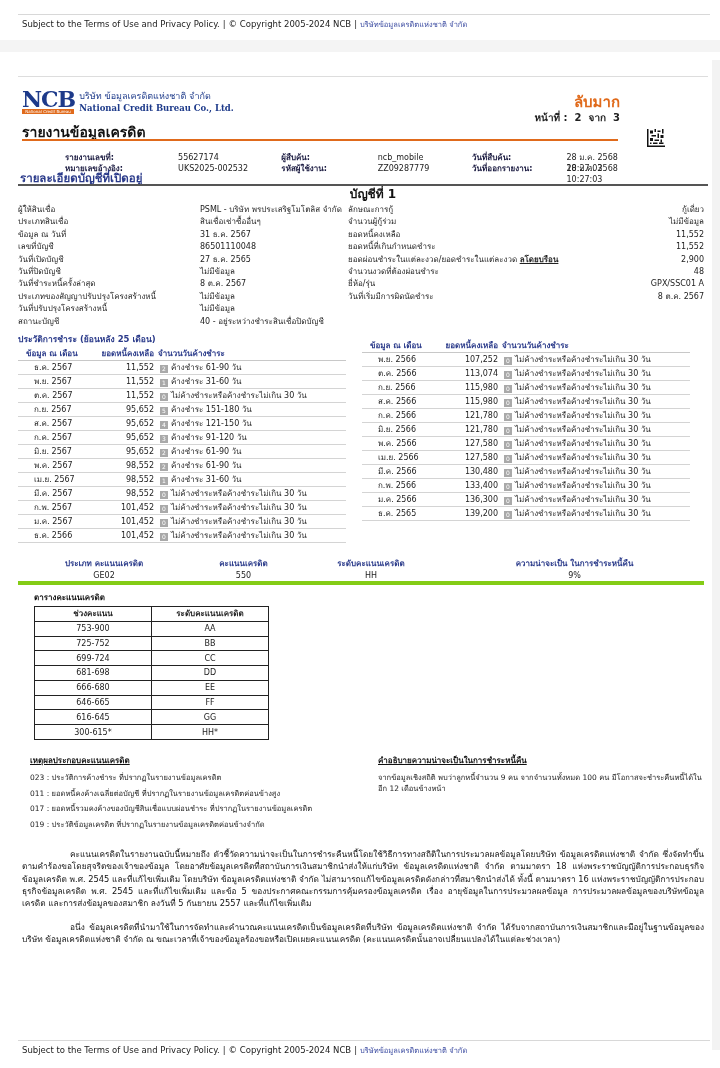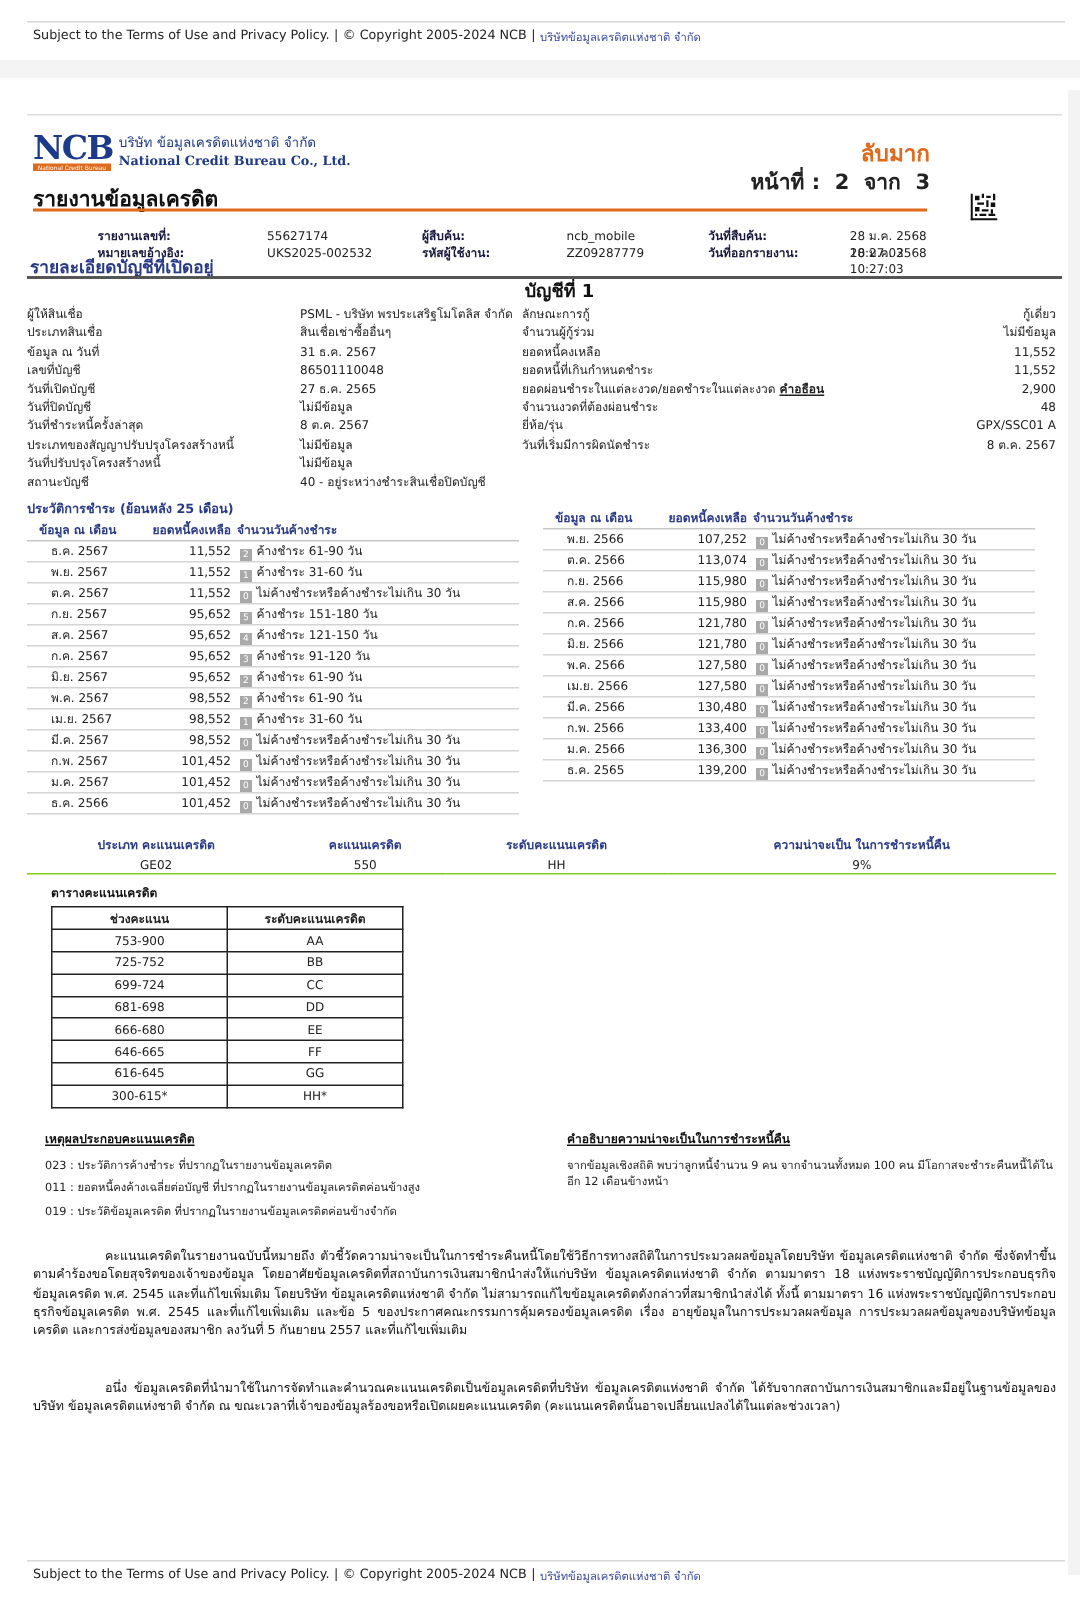--- a/index.html
+++ b/index.html
@@ -20,21 +20,21 @@
   .header { position: relative; height: 100px; border-top: 1px solid #ddd; }
   .logo { position: absolute; left: 4px; top: 12px; display: flex; align-items: flex-start; }
   .logo-mark { display: flex; flex-direction: column; }
   .logo-ncb { font-family: "DejaVu Serif", serif; font-weight: bold; font-size: 22px; color: #1d3a8a; line-height: 20px; letter-spacing: -1px; }
   .logo-strip { background: #e06a1b; color: #fff; font-size: 4px; height: 5px; width: 52px; line-height: 5px; text-align: center; }
   .logo-text { margin-left: 4px; margin-top: 1px; }
   .logo-th { color: #1d3a8a; font-size: 9px; line-height: 12px; }
   .logo-en { color: #1d3a8a; font-family: "DejaVu Serif", serif; font-weight: bold; font-size: 8.5px; line-height: 12px; }
 
   .secret { position: absolute; right: 88px; top: 13px; color: #e06a1b; font-size: 15px; font-weight: bold; }
-  .pageno { position: absolute; right: 88px; top: 33px; font-size: 14px; font-weight: bold; color: #222; }
+  .pageno { position: absolute; right: 88px; top: 33px; font-size: 10px; font-weight: bold; color: #222; }
   .qr { position: absolute; right: 43px; top: 52px; width: 18px; height: 18px; }
 
   .report-title { position: absolute; left: 4px; top: 44px; font-size: 14px; font-weight: bold; color: #111; }
   .orange-line { position: absolute; left: 4px; top: 62px; width: 596px; height: 2px; background: #e06a1b; }
 
   .meta { position: absolute; left: 12px; top: 75px; width: 590px; font-size: 8px; margin-left: 35px; }
   .meta-row { display: flex; height: 11px; line-height: 11px; }
   .meta-row .k { font-weight: bold; color: #1a1a40; }
   .meta-row .c1 { width: 115px; }
   .meta-row .c2 { width: 105px; }
@@ -68,36 +68,36 @@
   .ph-table td.m { padding-left: 16px; width: 70px; }
   .ph-table td.b { text-align: right; width: 68px; }
   .ph-table td.s { padding-left: 4px; width: 190px; }
   .badge { display: inline-block; width: 8px; height: 8px; background: #a9a9a9; color: #fff; font-size: 6px; line-height: 8px; text-align: center; vertical-align: -1px; margin-right: 3px; }
   .left-ph { width: 342px; }
   .right-ph { width: 348px; margin-left: 4px; }
 
   
   .score-table { width: 686px; margin-top: 14px; border-collapse: collapse; }
   .score-table th { color: #2a3a8a; font-weight: bold; font-size: 8px; text-align: center; height: 12px; }
-  .score-table td { text-align: center; height: 13px; border-bottom: 1px solid #84cc16; font-size: 8px; }
+  .score-table td { text-align: center; height: 13px; border-bottom: 4px solid #84cc16; font-size: 8px; }
 
   .grade-title { font-weight: bold; font-size: 8px; margin-top: 6px; margin-left: 16px; color: #111; }
   .grade-table { border-collapse: collapse; margin-left: 16px; margin-top: 2px; font-size: 8px; }
   .grade-table th, .grade-table td { border: 1px solid #222; width: 117px; height: 14.8px; text-align: center; }
   .grade-table th { font-weight: bold; text-align: center; }
 
   .reasons { display: flex; margin-top: 14px; }
   .reasons-left { width: 338px; margin-left: 12px; }
   .reasons-right { width: 330px; margin-left: 10px; }
   .r-head { font-weight: bold; text-decoration: underline; font-size: 8px; margin-bottom: 5px; color: #111; }
   .r-item { height: 15.5px; line-height: 12px; font-size: 7.5px; }
   .r-desc { font-size: 7.5px; line-height: 11px; }
 
   .paragraph { font-size: 8.3px; line-height: 12.3px; text-align: justify; margin: 14px 4px 0 4px; color: #111; }
-  .paragraph.p2 { margin-top: 26px; }
+  .paragraph.p2 { margin-top: 11px; }
   .indent { display: inline-block; width: 48px; }
 </style>
 </head>
 <body>
 
 <div class="footer-bar top-footer">
   <span>Subject to the Terms of Use and Privacy Policy.</span>
   <span class="sep">|</span>
   <span>© Copyright 2005-2024 NCB</span>
   <span class="sep">|</span>
@@ -226,21 +226,21 @@
           </div>
           <div class="kv2">
             <span class="k"><span>ยอดหนี้คงเหลือ</span></span>
             <span class="v">11,552</span>
           </div>
           <div class="kv2">
             <span class="k"><span>ยอดหนี้ที่เกินกำหนดชำระ</span></span>
             <span class="v">11,552</span>
           </div>
           <div class="kv2">
-            <span class="k"><span>ยอดผ่อนชำระในแต่ละงวด/ยอดชำระในแต่ละงวด</span> <u>คำอธือน</u></span>
+            <span class="k"><span>ยอดผ่อนชำระในแต่ละงวด/ยอดชำระในแต่ละงวด</span> <u>ลโดยบรือน</u></span>
             <span class="v">2,900</span>
           </div>
           <div class="kv2">
             <span class="k"><span>จำนวนงวดที่ต้องผ่อนชำระ</span></span>
             <span class="v">48</span>
           </div>
           <div class="kv2">
             <span class="k"><span>ยี่ห้อ/รุ่น</span></span>
             <span class="v">GPX/SSC01 A</span>
           </div>
@@ -469,20 +469,21 @@
         </tr>
       </tbody>
   </table>
 
   <div class="reasons">
     <div class="reasons-left">
       <div class="r-head">เหตุผลประกอบคะแนนเครดิต</div>
       <div id="reason-list">
           <div class="r-item">023 : ประวัติการค้างชำระ ที่ปรากฏในรายงานข้อมูลเครดิต</div>
           <div class="r-item">011 : ยอดหนี้คงค้างเฉลี่ยต่อบัญชี ที่ปรากฏในรายงานข้อมูลเครดิตค่อนข้างสูง</div>
+          <div class="r-item">017 : ยอดหนี้รวมคงค้างของบัญชีสินเชื่อแบบผ่อนชำระ ที่ปรากฏในรายงานข้อมูลเครดิต</div>
           <div class="r-item">019 : ประวัติข้อมูลเครดิต ที่ปรากฏในรายงานข้อมูลเครดิตค่อนข้างจำกัด</div>
         </div>
     </div>
     <div class="reasons-right">
       <div class="r-head">คำอธิบายความน่าจะเป็นในการชำระหนี้คืน</div>
       <div class="r-desc">จากข้อมูลเชิงสถิติ พบว่าลูกหนี้จำนวน 9 คน จากจำนวนทั้งหมด 100 คน มีโอกาสจะชำระคืนหนี้ได้ในอีก 12 เดือนข้างหน้า</div>
     </div>
   </div>
 
   <div class="paragraph"><span class="indent"></span><span>คะแนนเครดิตในรายงานฉบับนี้หมายถึง ตัวชี้วัดความน่าจะเป็นในการชำระคืนหนี้โดยใช้วิธีการทางสถิติในการประมวลผลข้อมูลโดยบริษัท ข้อมูลเครดิตแห่งชาติ จำกัด ซึ่งจัดทำขึ้นตามคำร้องขอโดยสุจริตของเจ้าของข้อมูล โดยอาศัยข้อมูลเครดิตที่สถาบันการเงินสมาชิกนำส่งให้แก่บริษัท ข้อมูลเครดิตแห่งชาติ จำกัด ตามมาตรา 18 แห่งพระราชบัญญัติการประกอบธุรกิจข้อมูลเครดิต พ.ศ. 2545 และที่แก้ไขเพิ่มเติม โดยบริษัท ข้อมูลเครดิตแห่งชาติ จำกัด ไม่สามารถแก้ไขข้อมูลเครดิตดังกล่าวที่สมาชิกนำส่งได้ ทั้งนี้ ตามมาตรา 16 แห่งพระราชบัญญัติการประกอบธุรกิจข้อมูลเครดิต พ.ศ. 2545 และที่แก้ไขเพิ่มเติม และข้อ 5 ของประกาศคณะกรรมการคุ้มครองข้อมูลเครดิต เรื่อง อายุข้อมูลในการประมวลผลข้อมูล การประมวลผลข้อมูลของบริษัทข้อมูลเครดิต และการส่งข้อมูลของสมาชิก ลงวันที่ 5 กันยายน 2557 และที่แก้ไขเพิ่มเติม</span></div>

